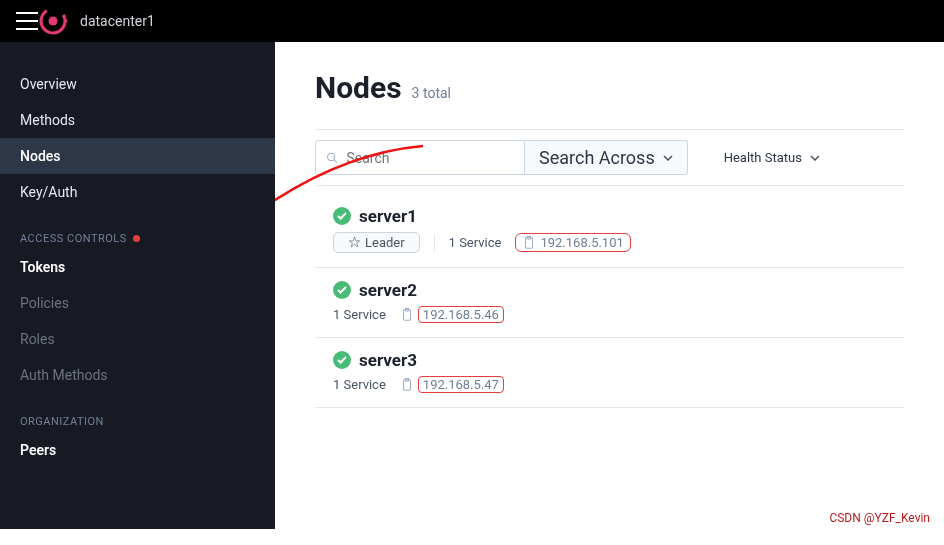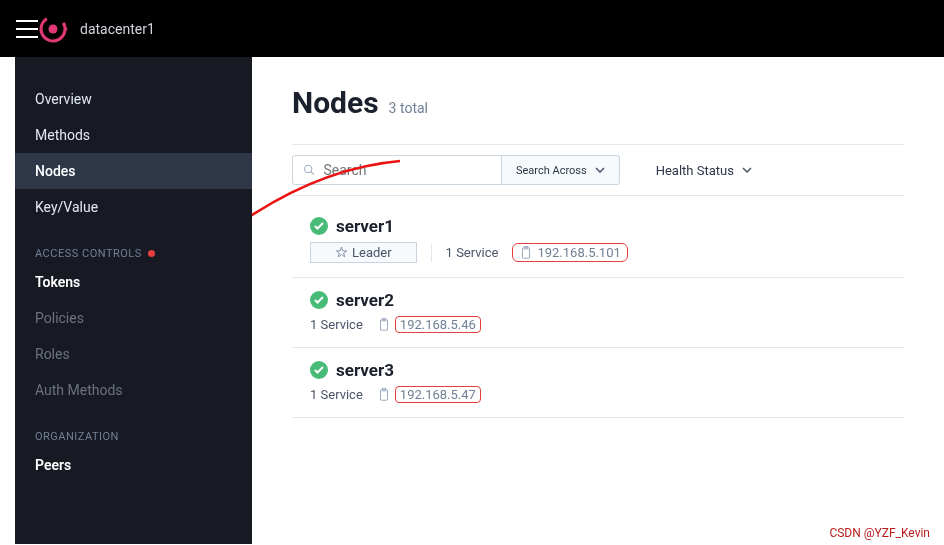--- a/index.html
+++ b/index.html
@@ -1,53 +1,53 @@
 <!DOCTYPE html>
 <html><head>
   <meta charset="utf-8">
   <style>
     * { margin: 0; padding: 0; box-sizing: border-box; font-family: -apple-system, BlinkMacSystemFont, "Segoe UI", Roboto, sans-serif; }
     body { width: 944px; height: 545px; overflow: hidden; background: #fff; }
     
-    .header { height: 57px; background: #000; display: flex; align-items: center; padding: 0 16px; }
+    .header { height: 42px; background: #000; display: flex; align-items: center; padding: 0 16px; }
     .hamburger { cursor: pointer; }
     .hamburger svg { display: block; }
     .logo { display: flex; align-items: center; }
     .dc-name { color: #d1d5db; font-size: 14px; margin-left: 12px; }
     
     .layout { display: flex; height: calc(545px - 58px); }
     
-    .sidebar { width: 237px; background: #171923; color: #fff; padding: 24px 0; overflow-y: auto; margin-left: 15px; }
+    .sidebar { width: 275px; background: #171923; color: #fff; padding: 24px 0; overflow-y: auto; }
     .nav-item { padding: 10px 20px; font-size: 14px; color: #e2e8f0; cursor: pointer; }
     .nav-item.active { background: #2d3748; color: #fff; font-weight: 500; }
     .nav-section { padding: 10px 20px 4px; font-size: 11px; color: #718096; letter-spacing: 0.5px; display: flex; align-items: center; gap: 6px; margin-top: 12px; }
     .nav-item.bold { font-weight: 600; color: #fff; }
     .nav-item.dim { color: #6b7280; }
     .red-dot { width: 7px; height: 7px; border-radius: 50%; background: #e53e3e; display: inline-block; }
     
     .main { flex: 1; padding: 28px 40px 20px 40px; position: relative; overflow: hidden; }
     .page-title-row { display: flex; align-items: baseline; gap: 10px; margin-bottom: 24px; }
     .page-title { font-size: 30px; font-weight: 700; color: #1a202c; }
     .page-sub { font-size: 14px; color: #718096; }
     
     .toolbar { display: flex; gap: 16px; align-items: center; border-top: 1px solid #e2e8f0; border-bottom: 1px solid #e2e8f0; padding: 10px 0; }
     .search-group { display: flex; align-items: stretch; }
     .search-box { display: flex; align-items: center; border: 1px solid #cbd5e0; border-radius: 3px 0 0 3px; padding: 6px 10px; width: 210px; background: #fff; gap: 8px; }
     .search-box input { border: none; outline: none; font-size: 14px; color: #4a5568; width: 100%; background: transparent; }
-    .search-across { border: 1px solid #cbd5e0; border-left: none; border-radius: 0 3px 3px 0; padding: 6px 14px; font-size: 11px; background: #f7fafc; display: flex; align-items: center; gap: 8px; cursor: pointer; color: #2d3748; }
+    .search-across { border: 1px solid #cbd5e0; border-left: none; border-radius: 0 3px 3px 0; padding: 6px 14px; font-size: 18px; background: #f7fafc; display: flex; align-items: center; gap: 8px; cursor: pointer; color: #2d3748; }
     .health-filter { font-size: 13px; display: flex; align-items: center; gap: 8px; cursor: pointer; color: #2d3748; margin-left: 20px; }
     
     .node-list { margin-top: 8px; }
     .node { padding: 12px 0 14px 18px; border-bottom: 1px solid #e2e8f0; }
     .node-head { display: flex; align-items: center; gap: 8px; margin-bottom: 6px; }
     .status-dot { width: 18px; height: 18px; border-radius: 50%; background: #48bb78; display: flex; align-items: center; justify-content: center; }
     .status-dot svg { display: block; }
     .node-name { font-size: 17px; font-weight: 700; color: #1a202c; }
     .node-meta { display: flex; align-items: center; gap: 14px; padding-left: 0px; }
-    .leader-badge { display: inline-flex; align-items: center; gap: 4px; border: 1px solid #cbd5e0; border-radius: 0; padding: 2px 24px; font-size: 13px; color: #4a5568; background: #f7fafc; }
+    .leader-badge { display: inline-flex; align-items: center; gap: 4px; border: 1px solid #cbd5e0; border-radius: 5px; padding: 2px 14px; font-size: 13px; color: #4a5568; background: #f7fafc; }
     .svc-count { font-size: 13px; color: #4a5568; }
     .ip-group { display: inline-flex; align-items: center; gap: 4px; font-size: 13px; color: #718096; }
     .ip-group.boxed { border: 1px solid #e53e3e; border-radius: 6px; padding: 1px 6px; }
     .ip-text.boxed { border: 1px solid #e53e3e; border-radius: 4px; padding: 0 4px; }
     .divider-v { width: 1px; height: 18px; background: #e2e8f0; }
     
     .arrow-annotation { position: absolute; top: 96px; left: -22px; pointer-events: none; }
     
     .watermark { position: absolute; bottom: 4px; right: 14px; font-size: 12px; color: #b91c1c; }
   </style>
@@ -70,21 +70,21 @@
     </svg>
   </div>
   <div class="dc-name">datacenter1</div>
 </div>
 
 <div class="layout">
   <div class="sidebar">
     <div class="nav-item">Overview</div>
     <div class="nav-item">Methods</div>
     <div class="nav-item active">Nodes</div>
-    <div class="nav-item">Key/Value</div>
+    <div class="nav-item">Key/Auth</div>
 
     <div class="nav-section">
       <span>ACCESS CONTROLS</span>
       <span class="red-dot"></span>
     </div>
     <div class="nav-item bold">Tokens</div>
     <div class="nav-item dim">Policies</div>
     <div class="nav-item dim">Roles</div>
     <div class="nav-item dim">Auth Methods</div>
 

